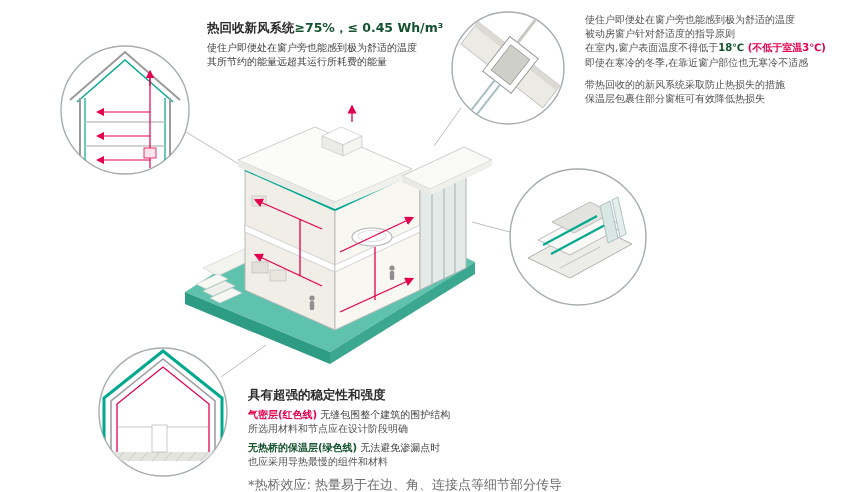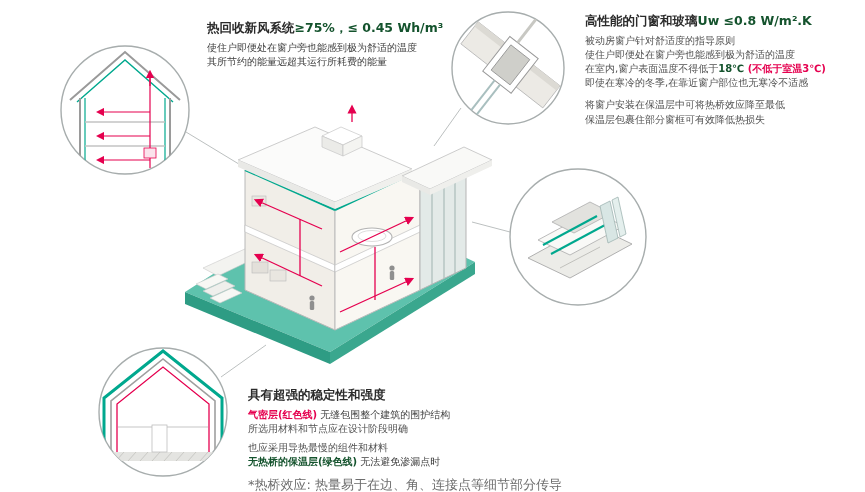--- a/index.html
+++ b/index.html
@@ -198,34 +198,33 @@
     </g>
   </svg>
 
   <div class="txt" style="left:207px; top:20px; width:300px;">
     <div class="title"><span>热回收新风系统</span><span class="green">≥75%，≤ 0.45 Wh/m³</span></div>
     <div class="dark">使住户即便处在窗户旁也能感到极为舒适的温度</div>
     <div class="dark">其所节约的能量远超其运行所耗费的能量</div>
   </div>
 
   <div class="txt" style="left:585px; top:13px; width:275px;">
-    <div class="title"><span>高性能的门窗和玻璃</span><span class="green">Uw ≤0.8 W/m².K</span></div>
+    <div>使住户即便处在窗户旁也能感到极为舒适的温度</div>
     <div>被动房窗户针对舒适度的指导原则</div>
-    <div>使住户即便处在窗户旁也能感到极为舒适的温度</div>
     <div><span>在室内,窗户表面温度不得低于</span><span class="green">18℃</span><span class="red"> (不低于室温3℃)</span></div>
     <div>即使在寒冷的冬季,在靠近窗户部位也无寒冷不适感</div>
     <div class="gap-md"></div>
-    <div>将窗户安装在保温层中可将热桥效应降至最低</div>
+    <div>带热回收的的新风系统采取防止热损失的措施</div>
     <div>保温层包裹住部分窗框可有效降低热损失</div>
   </div>
 
 
   <div class="txt" style="left:248px; top:387px; width:320px;">
     <div class="title">具有超强的稳定性和强度</div>
     <div><span class="red">气密层(红色线)</span><span class="dark"> 无缝包围整个建筑的围护结构</span></div>
     <div>所选用材料和节点应在设计阶段明确</div>
     <div class="gap-sm"></div>
+    <div><span class="green">无热桥的保温层(绿色线)</span><span class="dark"> 无法避免渗漏点时</span></div>
     <div>也应采用导热最慢的组件和材料</div>
-    <div><span class="green">无热桥的保温层(绿色线)</span><span class="dark"> 无法避免渗漏点时</span></div>
     <div class="footnote">*热桥效应: 热量易于在边、角、连接点等细节部分传导</div>
   </div>
 
 </div>
 
 </body></html>

